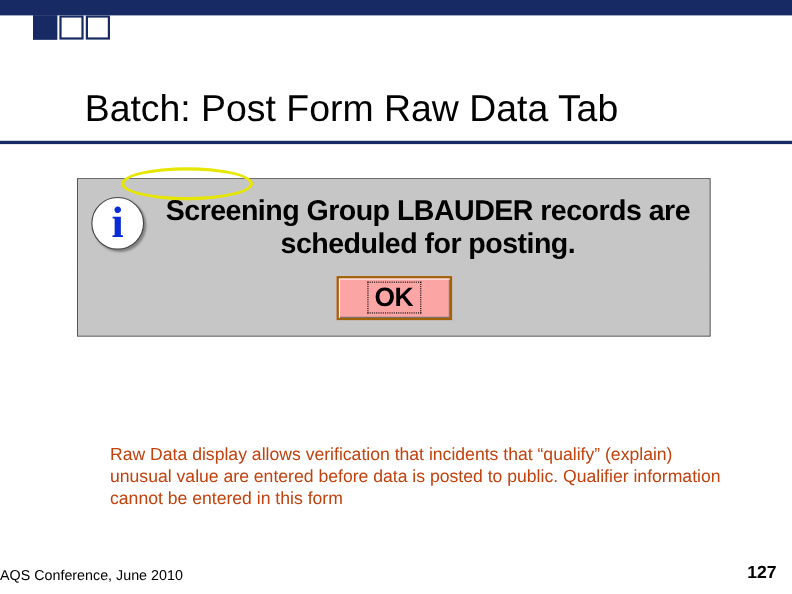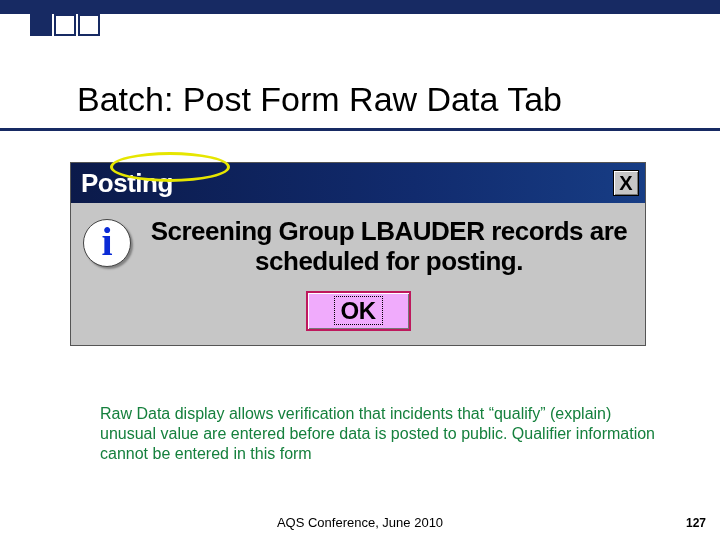--- a/index.html
+++ b/index.html
@@ -142,22 +142,22 @@
     line-height: 1.15;
     text-align: center;
   }
   .dialog-actions {
     display: flex;
     justify-content: center;
     padding: 6px 0 14px 0;
     background: #c6c6c6;
   }
   .ok-btn {
-    background: #f0abfc;
-    border: 2px solid #be185d;
+    background: #fca5a5;
+    border: 2px solid #a16207;
     box-shadow: inset 1px 1px 0 #fff, inset -1px -1px 0 #777;
     padding: 4px 26px;
     cursor: pointer;
     font-family: 'Arial Narrow', Arial, sans-serif;
     font-stretch: condensed;
   }
   .ok-btn-inner {
     border: 1px dotted #000;
     padding: 0 6px;
     font-size: 24px;
@@ -166,61 +166,55 @@
     letter-spacing: -0.5px;
   }
 
   .note-overlay {
     position: absolute;
     left: 100px;
     top: 404px;
     width: 560px;
     background: #fff;
     font-size: 16px;
-    color: #15803d;
+    color: #c2410c;
     line-height: 1.25;
   }
   .footer-conf {
     position: absolute;
     left: 0;
     bottom: 10px;
     width: 720px;
-    text-align: center;
+    text-align: left;
     font-size: 13px;
     color: #000;
   }
   .page-num {
     position: absolute;
     right: 14px;
     bottom: 10px;
     font-weight: 900;
-    font-size: 12px;
+    font-size: 16px;
     color: #000;
   }
 </style>
 </head>
 <body>
 
 <div class="topbar"></div>
 <div class="topbar-squares">
   <div class="sq filled"></div>
   <div class="sq"></div>
   <div class="sq"></div>
 </div>
 
 <h1 class="slide-title">Batch: Post Form Raw Data Tab</h1>
 <div class="title-underline"></div>
 
 <div class="dialog">
-  <div class="dialog-titlebar">
-    <span class="dialog-titlebar-text">Posting</span>
-    <div class="close-btn">
-      <span>X</span>
-    </div>
-  </div>
   <div class="dialog-body">
     <div class="info-bubble">
       <span class="info-bubble-i">i</span>
     </div>
     <div class="dialog-msg">Screening Group LBAUDER records are scheduled for posting.</div>
   </div>
   <div class="dialog-actions">
     <div class="ok-btn">
       <span class="ok-btn-inner">OK</span>
     </div>

